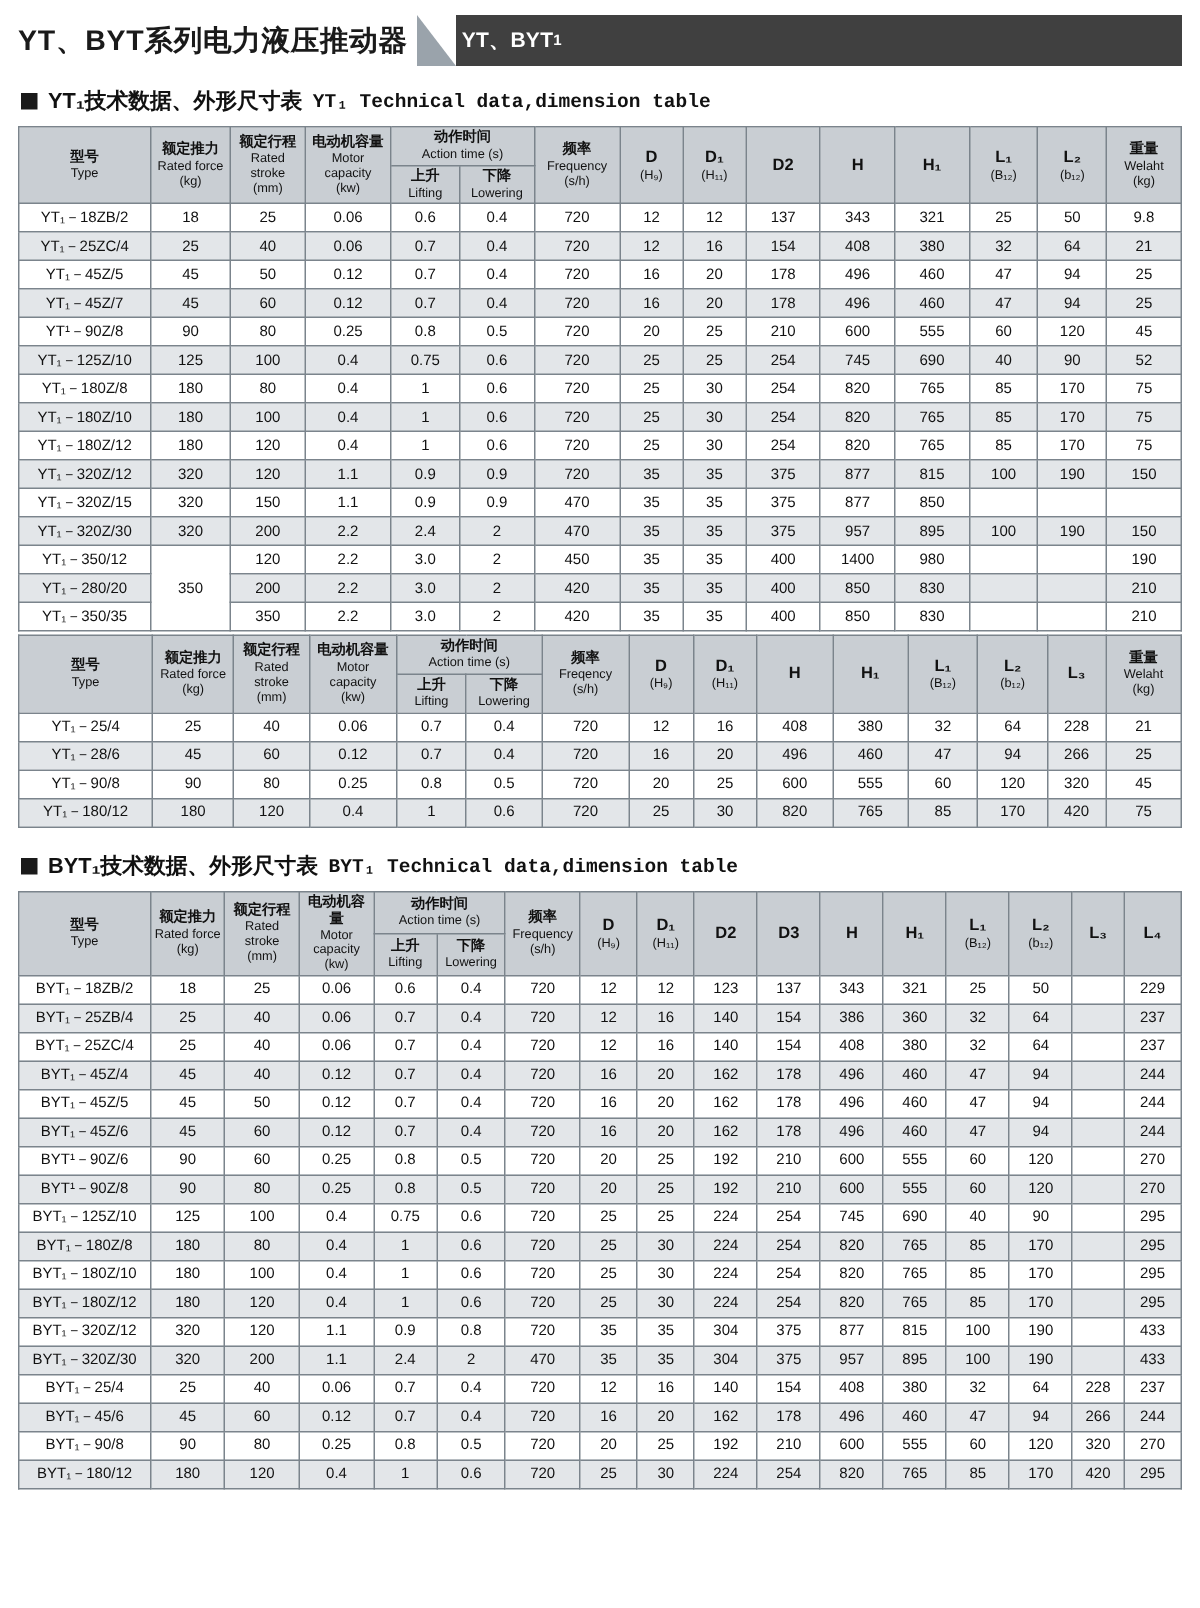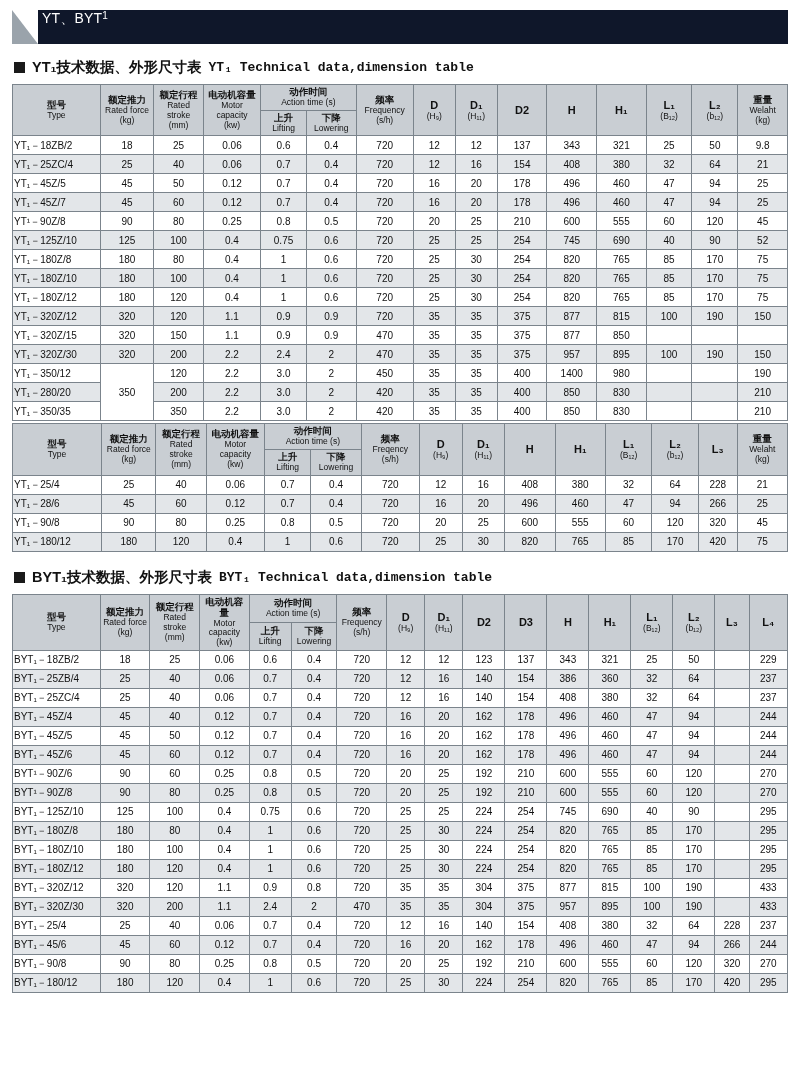--- a/index.html
+++ b/index.html
@@ -33,26 +33,26 @@
     white-space: nowrap;
   }
   .banner-sep {
     width: 0; height: 0;
     border-top: 34px solid transparent;
     border-left: 26px solid #9aa3ab;
     border-bottom: 0;
   }
   .banner-en {
     flex: 1;
-    background: #0f172a;
+    background: #404040;
     color: #ffffff;
     font-size: 14px;
-    font-weight: normal;
+    font-weight: bold;
     display: flex;
-    align-items: flex-start;
+    align-items: center;
     padding-left: 4px;
     white-space: nowrap;
     letter-spacing: 0.2px;
   }
   .banner-en sub { font-size: 10px; }
 
   
   .section-title {
     display: flex;
     align-items: center;
@@ -91,34 +91,35 @@
     font-size: 9.5px;
     padding: 2px 1px;
   }
   table.spec thead .cn { display: block; font-size: 9.5px; font-weight: bold; }
   table.spec thead .en { display: block; font-size: 8.5px; font-weight: normal; }
   table.spec thead .big { font-size: 11px; font-weight: bold; }
 
   tbody tr.odd  td { background: #ffffff; }
   tbody tr.even td { background: #e3e6e9; }
   tbody td.model {
-    text-align: left;
+    text-align: center;
     font-size: 10px;
     white-space: nowrap;
     margin-top: 20px;
   }
   .hrow td { height: 19px; }
 
   .table-block { margin-bottom: 2px; }
   .gap { height: 14px; }
 </style>
 </head>
 <body>
 
 <div class="banner">
+  <div class="banner-cn">YT、BYT系列电力液压推动器</div>
   <div class="banner-sep"></div>
   <div class="banner-en">
     <span>YT、BYT</span><sub>1</sub>&nbsp;
   </div>
 </div>
 
 <div class="section-title">
   <span class="bullet"></span>
   <span class="cn">YT₁技术数据、外形尺寸表</span>
   <span class="en">YT₁ Technical data,dimension table</span>

